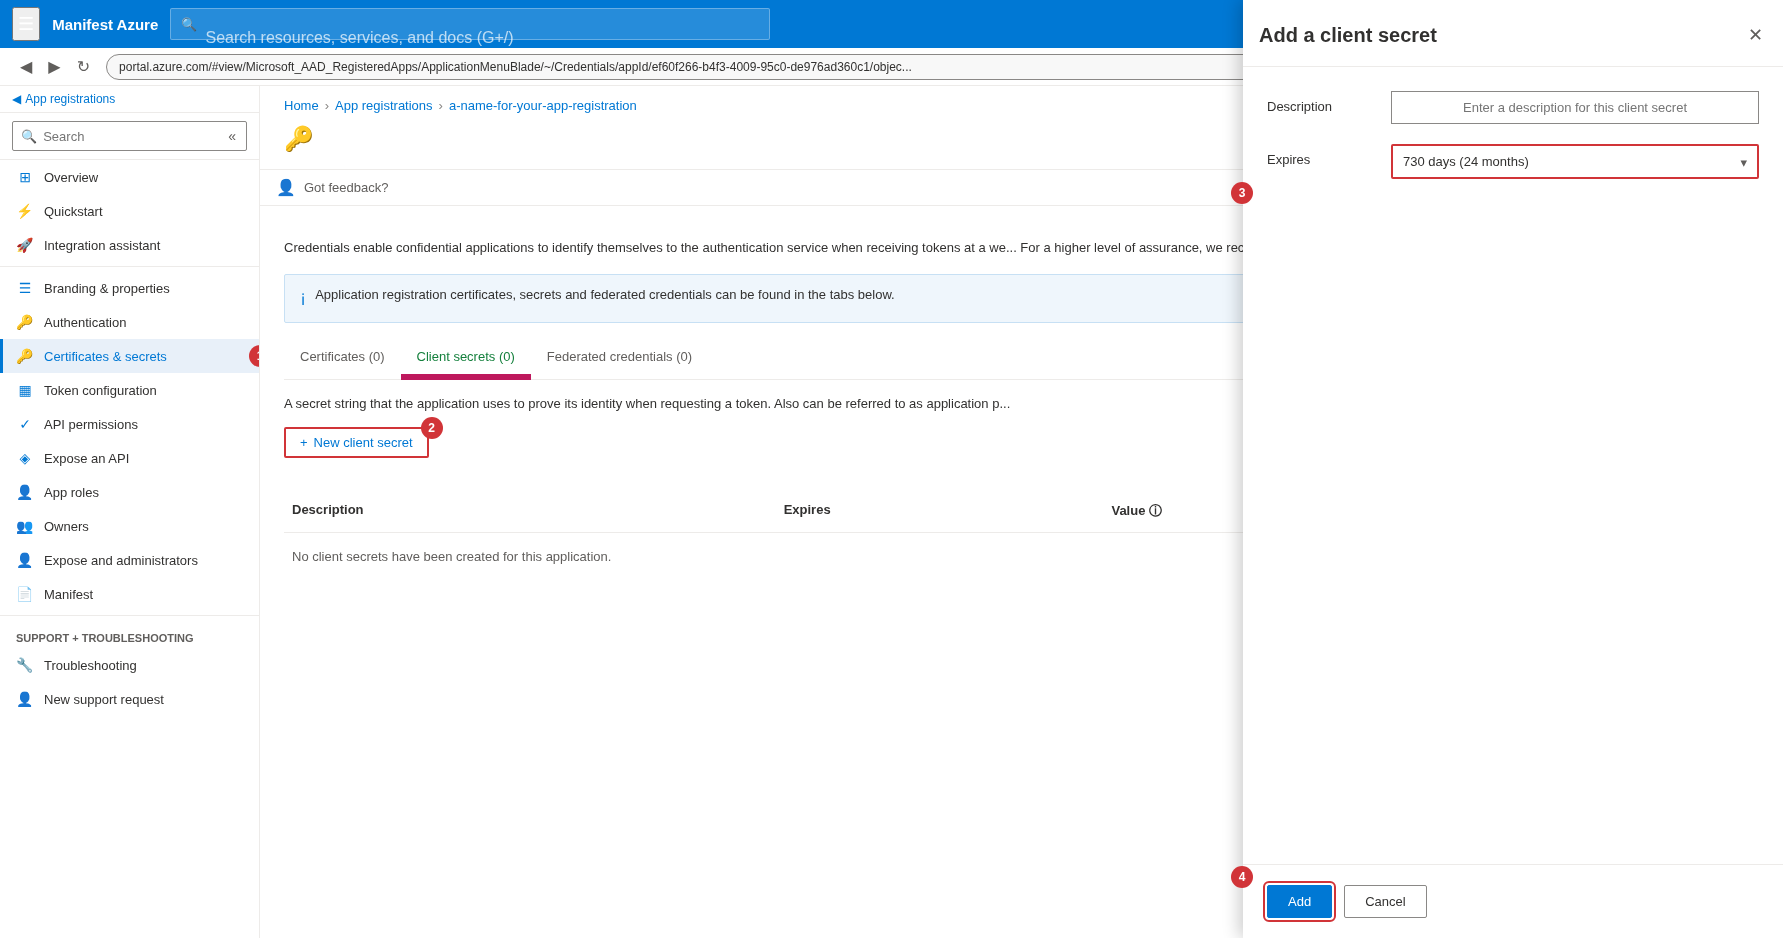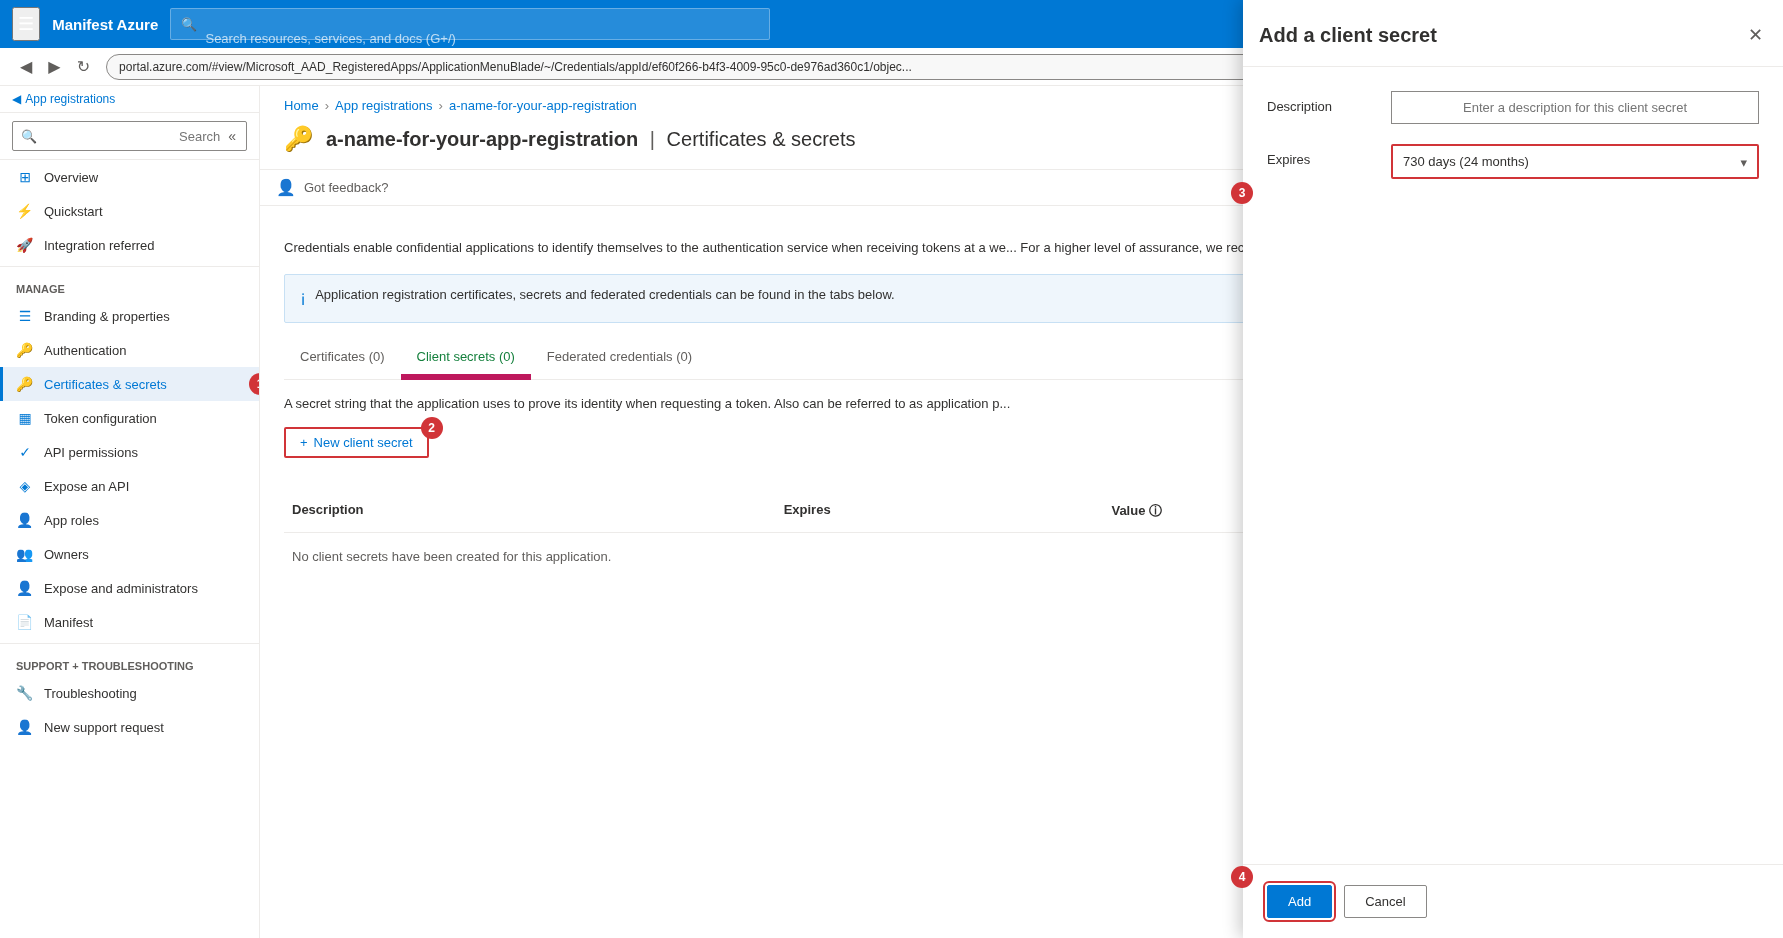--- a/index.html
+++ b/index.html
@@ -31,21 +31,21 @@
       height: 32px;
       color: rgba(255,255,255,0.8);
       font-size: 13px;
       gap: 8px;
     }
     .topbar-search input {
       background: transparent;
       border: none;
       outline: none;
       color: rgba(255,255,255,0.9);
-      font-size: 13px;
+      font-size: 16px;
       flex: 1;
       margin-top: 28px;
     }
     .topbar-search input::placeholder { color: rgba(255,255,255,0.7); }
     .topbar-icons { display: flex; align-items: center; gap: 8px; margin-left: auto; }
     .topbar-icon { color: white; font-size: 16px; cursor: pointer; padding: 4px 6px; border-radius: 2px; }
     .topbar-notif-badge { position: relative; display: inline-block; }
     .badge-num {
       position: absolute; top: -4px; right: -4px;
       background: #ff8c00; color: white; border-radius: 50%;
@@ -118,21 +118,21 @@
     .sidebar-search {
       display: flex;
       align-items: center;
       border: 1px solid #8a8886;
       border-radius: 2px;
       padding: 4px 8px;
       gap: 6px;
       background: white;
     }
     .sidebar-search input {
-      border: none; outline: none; font-size: 13px; flex: 1; color: #323130; text-align: right;
+      border: none; outline: none; font-size: 13px; flex: 1; color: #323130;
     }
     .sidebar-search-icon { color: #605e5c; font-size: 13px; }
     .sidebar-collapse { background: none; border: none; cursor: pointer; color: #605e5c; font-size: 14px; padding: 2px; }
 
     
     .sidebar-breadcrumb {
       padding: 6px 12px;
       display: flex;
       align-items: center;
       gap: 4px;
@@ -493,25 +493,24 @@
       <div class="nav-item">
         <span class="nav-icon icon-blue">⊞</span>
         <span>Overview</span>
       </div>
       <div class="nav-item">
         <span class="nav-icon icon-blue">⚡</span>
         <span>Quickstart</span>
       </div>
       <div class="nav-item">
         <span class="nav-icon icon-orange">🚀</span>
-        <span>Integration referred</span>
+        <span>Integration assistant</span>
       </div>
 
       <div class="nav-divider"></div>
-      <div class="nav-section-title">Manage</div>
 
       <div class="nav-item">
         <span class="nav-icon icon-blue">☰</span>
         <span>Branding &amp; properties</span>
       </div>
       <div class="nav-item">
         <span class="nav-icon icon-blue">🔑</span>
         <span>Authentication</span>
       </div>
       <div class="nav-item active" style="position:relative;">
@@ -570,25 +569,20 @@
     <div class="content-breadcrumb">
       <a>Home</a>
       <span class="breadcrumb-sep">›</span>
       <a>App registrations</a>
       <span class="breadcrumb-sep">›</span>
       <a>a-name-for-your-app-registration</a>
     </div>
 
     <div class="page-header">
       <span class="page-header-icon">🔑</span>
-      <div>
-        <span style="font-size:20px; font-weight:600;">a-name-for-your-app-registration</span>
-        <span style="font-size:20px; color:#605e5c; margin:0 8px; font-weight:300;">|</span>
-        <span style="font-size:20px; font-weight:300;">Certificates &amp; secrets</span>
-      </div>
       <div class="page-header-actions">
         <button class="page-header-btn">📌</button>
         <button class="page-header-btn">•••</button>
       </div>
     </div>
 
     <div class="feedback-bar">
       <span class="feedback-icon">👤</span>
       <span>Got feedback?</span>
     </div>

